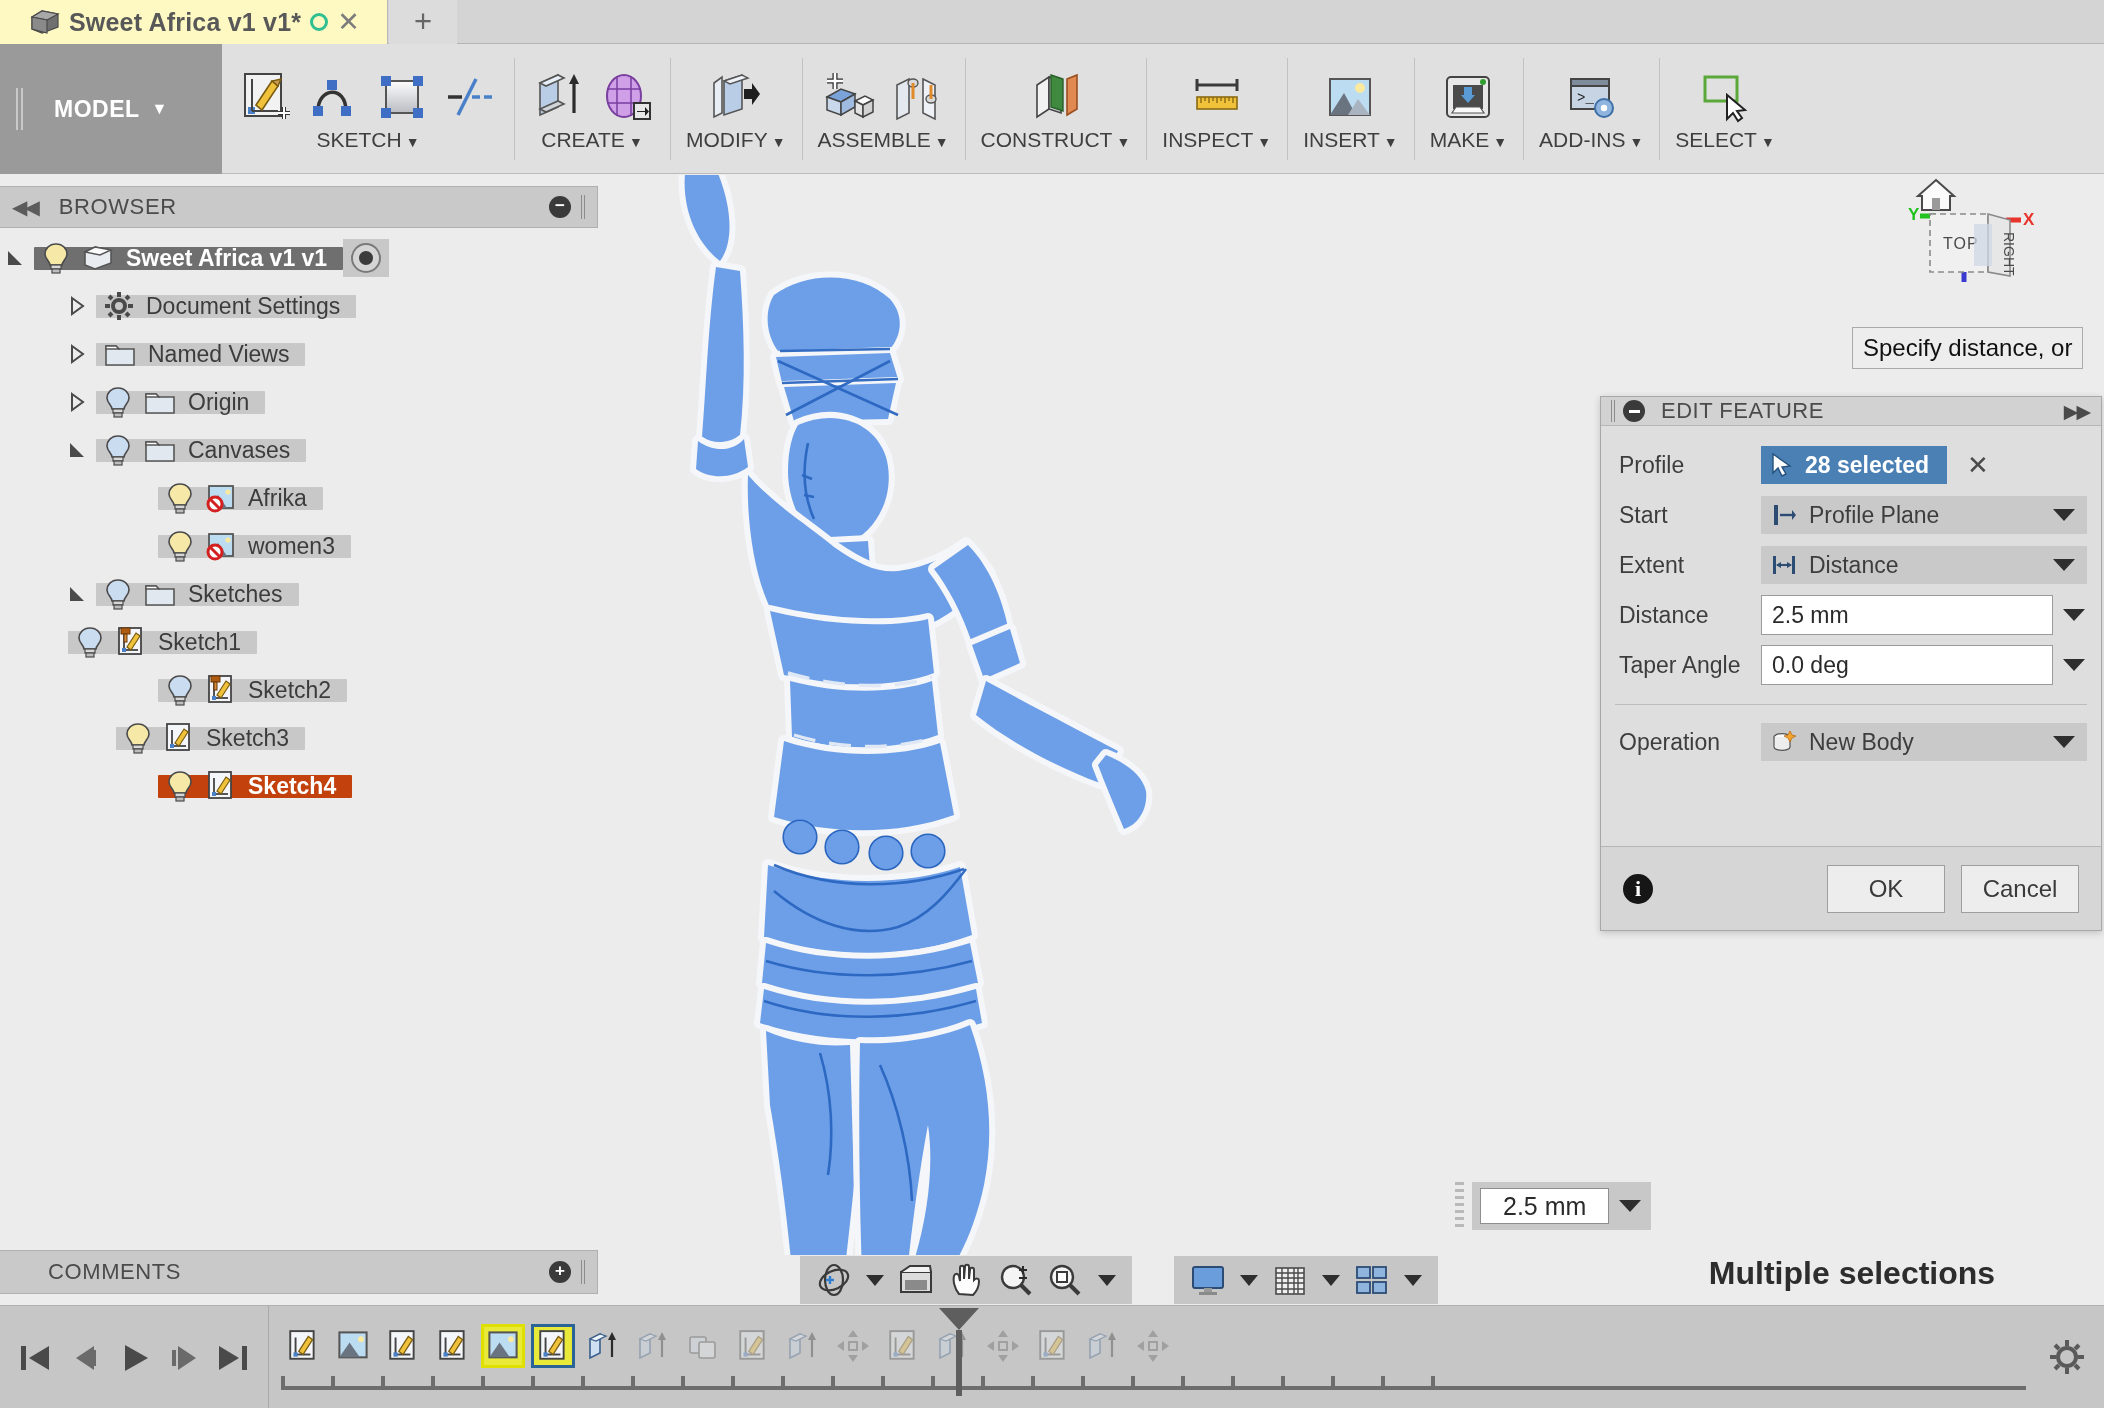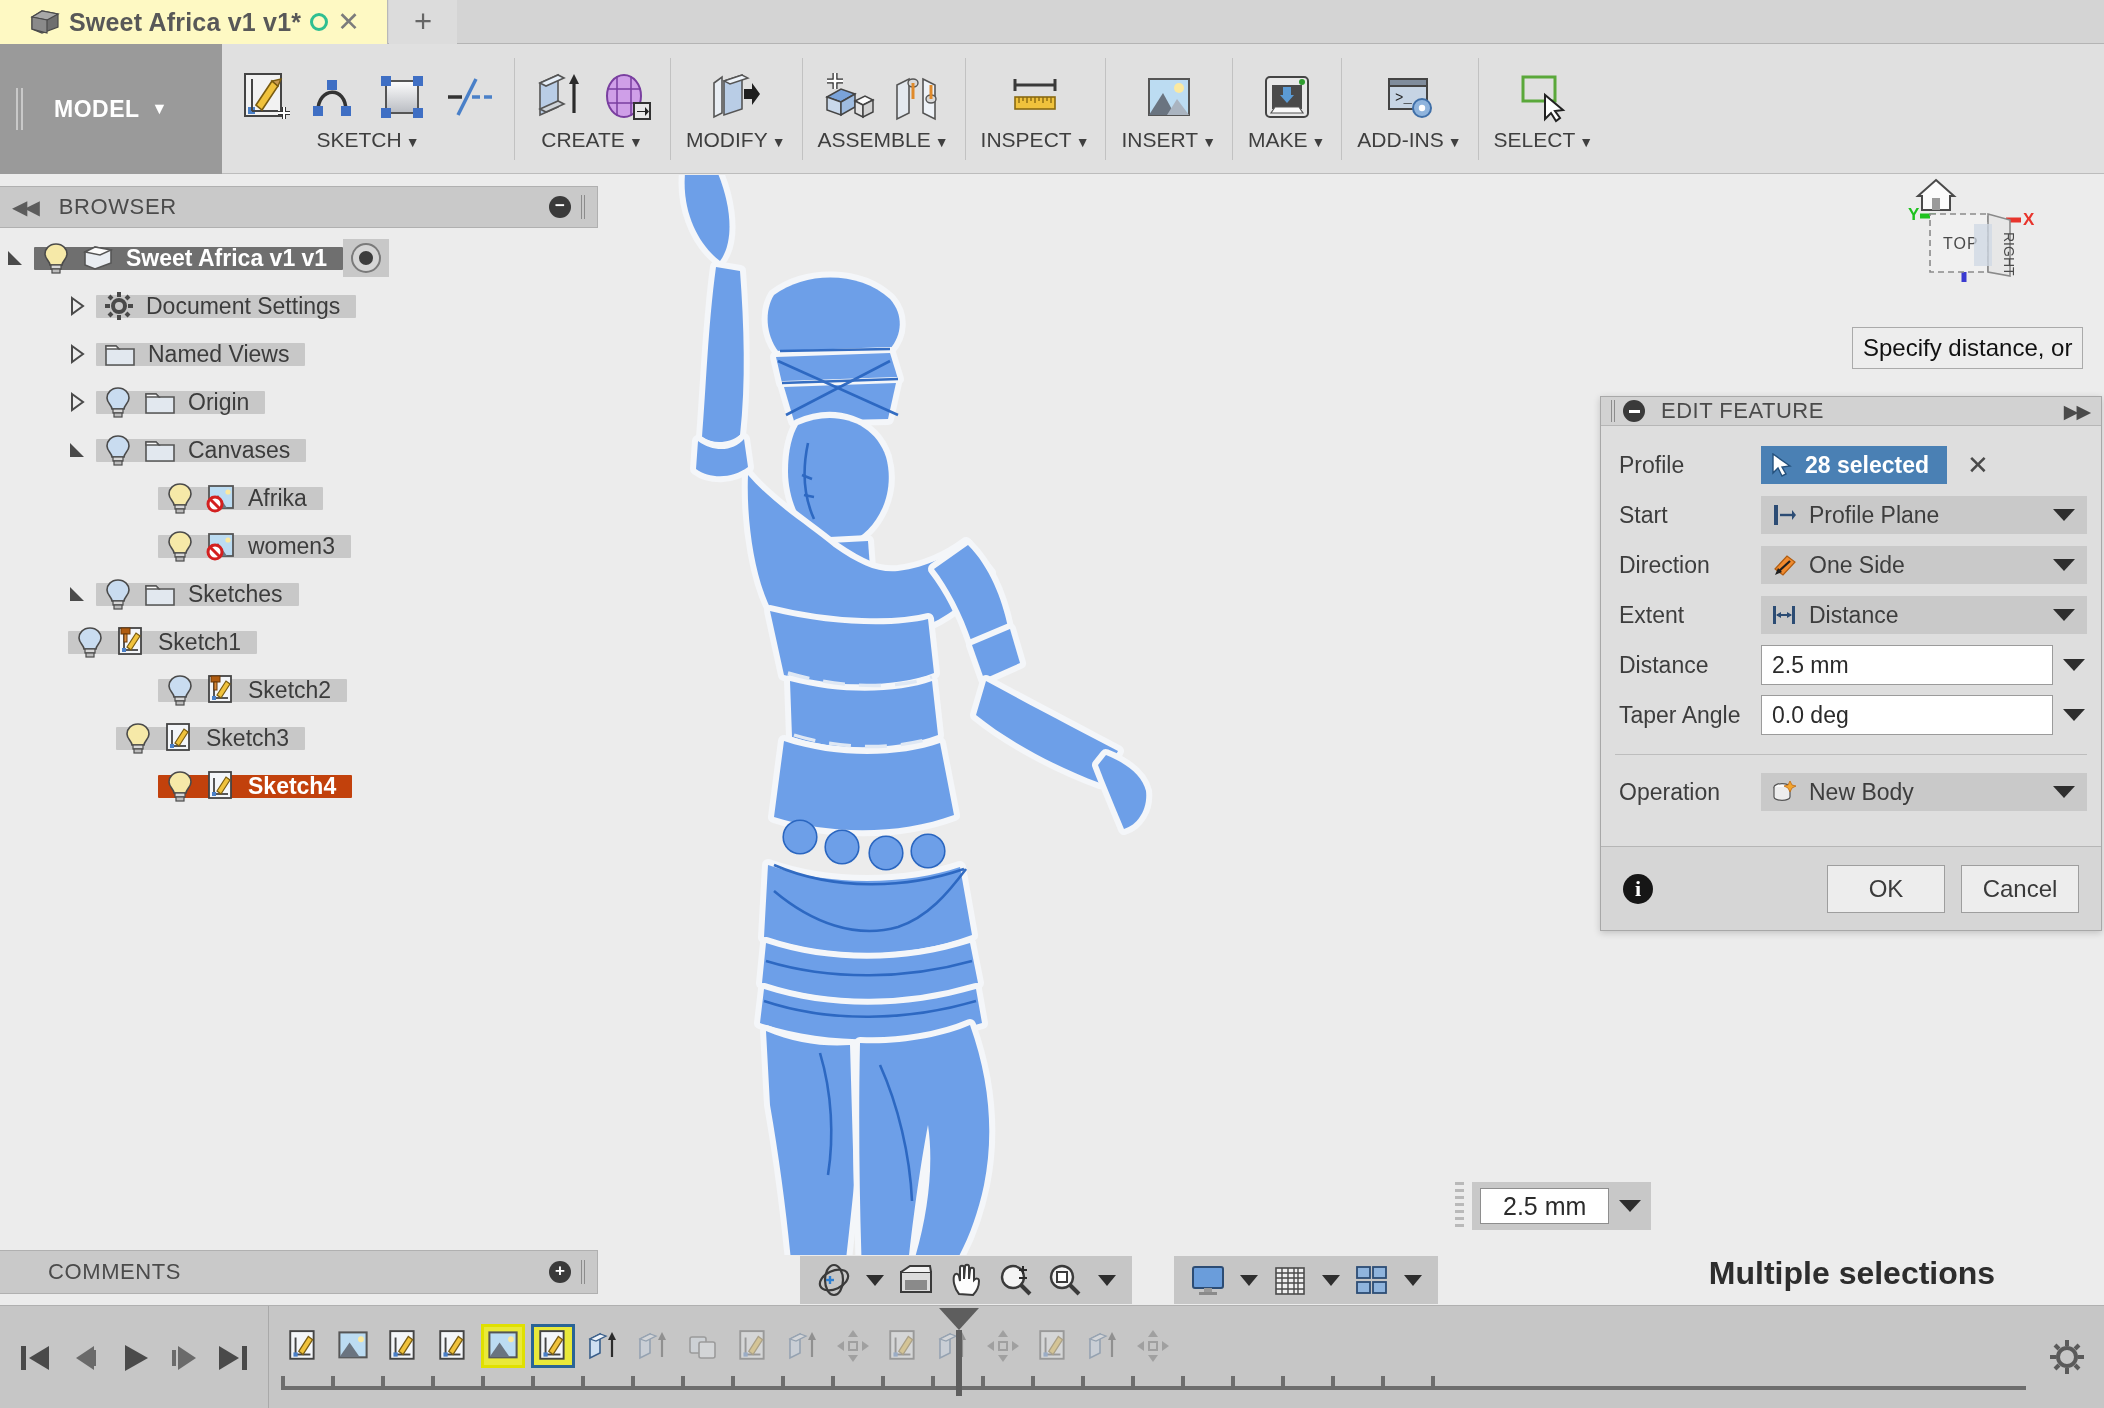--- a/index.html
+++ b/index.html
@@ -328,20 +328,31 @@
           <ellipse cx="24" cy="14" rx="5" ry="4" fill="#d9d9d9" stroke="#555" stroke-width="1.4"></ellipse>
           <path d="M24 14 V30" stroke="#e08a2a" stroke-width="3"></path>
           <polygon points="34,10 46,16 46,50 34,44" fill="#eef2f7" stroke="#555" stroke-width="1.6"></polygon>
           <ellipse cx="42" cy="30" rx="5" ry="4" fill="#d9d9d9" stroke="#555" stroke-width="1.4"></ellipse>
           <path d="M42 16 V30" stroke="#e08a2a" stroke-width="3"></path>
         </svg>
       </div>
       <div class="rlabel"><span>ASSEMBLE</span><span class="car">▼</span></div>
     </div>
 
+    <div class="rpanel">
+      <div class="ricons">
+        <svg class="ricon" viewBox="0 0 56 56">
+          <polygon points="10,16 22,8 22,40 10,48" fill="#f2f2f2" stroke="#444" stroke-width="1.6"></polygon>
+          <polygon points="22,8 34,12 34,44 22,40" fill="#cfd3d8" stroke="#444" stroke-width="1.6"></polygon>
+          <polygon points="24,6 36,10 36,42 24,38" fill="#3f8a3f" stroke="#2a5f2a" stroke-width="1.4"></polygon>
+          <polygon points="40,10 50,6 50,40 40,46" fill="#e08a52" stroke="#9a4f20" stroke-width="1.6"></polygon>
+        </svg>
+      </div>
+      <div class="rlabel"><span>CONSTRUCT</span><span class="car">▼</span></div>
+    </div>
 
     <div class="rpanel">
       <div class="ricons">
         <svg class="ricon" viewBox="0 0 56 56">
           <path d="M8 16 H48" stroke="#3a3a3a" stroke-width="3"></path>
           <path d="M8 10 V22 M48 10 V22" stroke="#3a3a3a" stroke-width="3"></path>
           <rect x="8" y="28" width="40" height="12" fill="#f0c23c" stroke="#8a6a12" stroke-width="1.6"></rect>
           <g stroke="#8a6a12" stroke-width="1.4">
             <path d="M12 28 V34"></path>
                 <path d="M16 28 V32"></path>
@@ -798,32 +809,20 @@
         <svg width="26" height="24" viewBox="0 0 26 24">
           <rect x="3" y="2" width="4" height="20" fill="#2c4c74"></rect>
           <path d="M9 12 H21" stroke="#2c4c74" stroke-width="2.4"></path>
           <polygon points="21,7 25,12 21,17" fill="#2c4c74"></polygon>
         </svg>
         <span class="txt">Profile Plane</span>
         <span class="caret"></span>
       </div>
     </div>
 
-    <div class="frow">
-      <span class="flabel">Direction</span>
-      <div class="combo">
-        <svg width="26" height="24" viewBox="0 0 26 24">
-          <polygon points="4,16 16,3 24,9 12,22" fill="#f08a2e" stroke="#b05c10" stroke-width="1.2"></polygon>
-          <path d="M19 8 L7 19" stroke="#1f1f1f" stroke-width="2.2"></path>
-          <polygon points="4,22 11,19 7,15" fill="#1f1f1f"></polygon>
-        </svg>
-        <span class="txt">One Side</span>
-        <span class="caret"></span>
-      </div>
-    </div>
 
     <div class="frow">
       <span class="flabel">Extent</span>
       <div class="combo">
         <svg width="26" height="24" viewBox="0 0 26 24">
           <rect x="2" y="3" width="3" height="18" fill="#2c4c74"></rect>
           <rect x="21" y="3" width="3" height="18" fill="#2c4c74"></rect>
           <path d="M6 12 H20" stroke="#2c4c74" stroke-width="2"></path>
           <polygon points="5,12 10,9 10,15" fill="#2c4c74"></polygon>
           <polygon points="21,12 16,9 16,15" fill="#2c4c74"></polygon>

